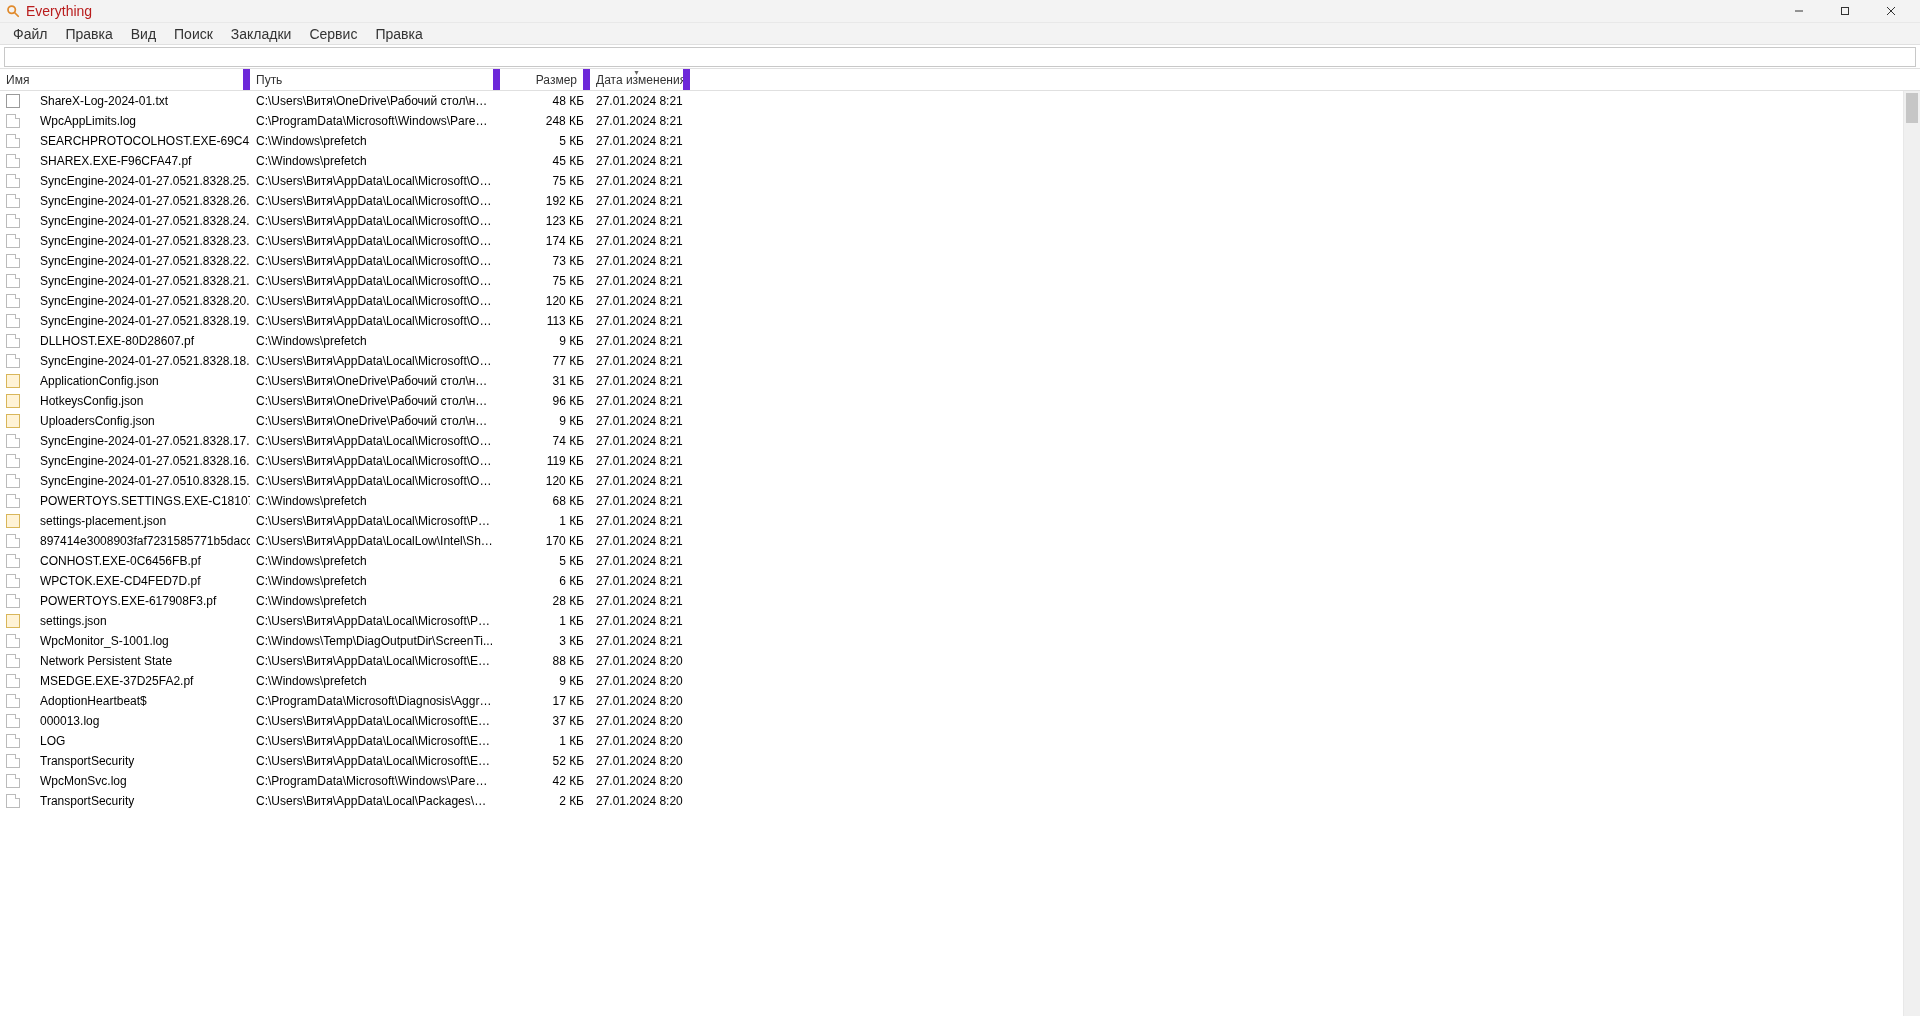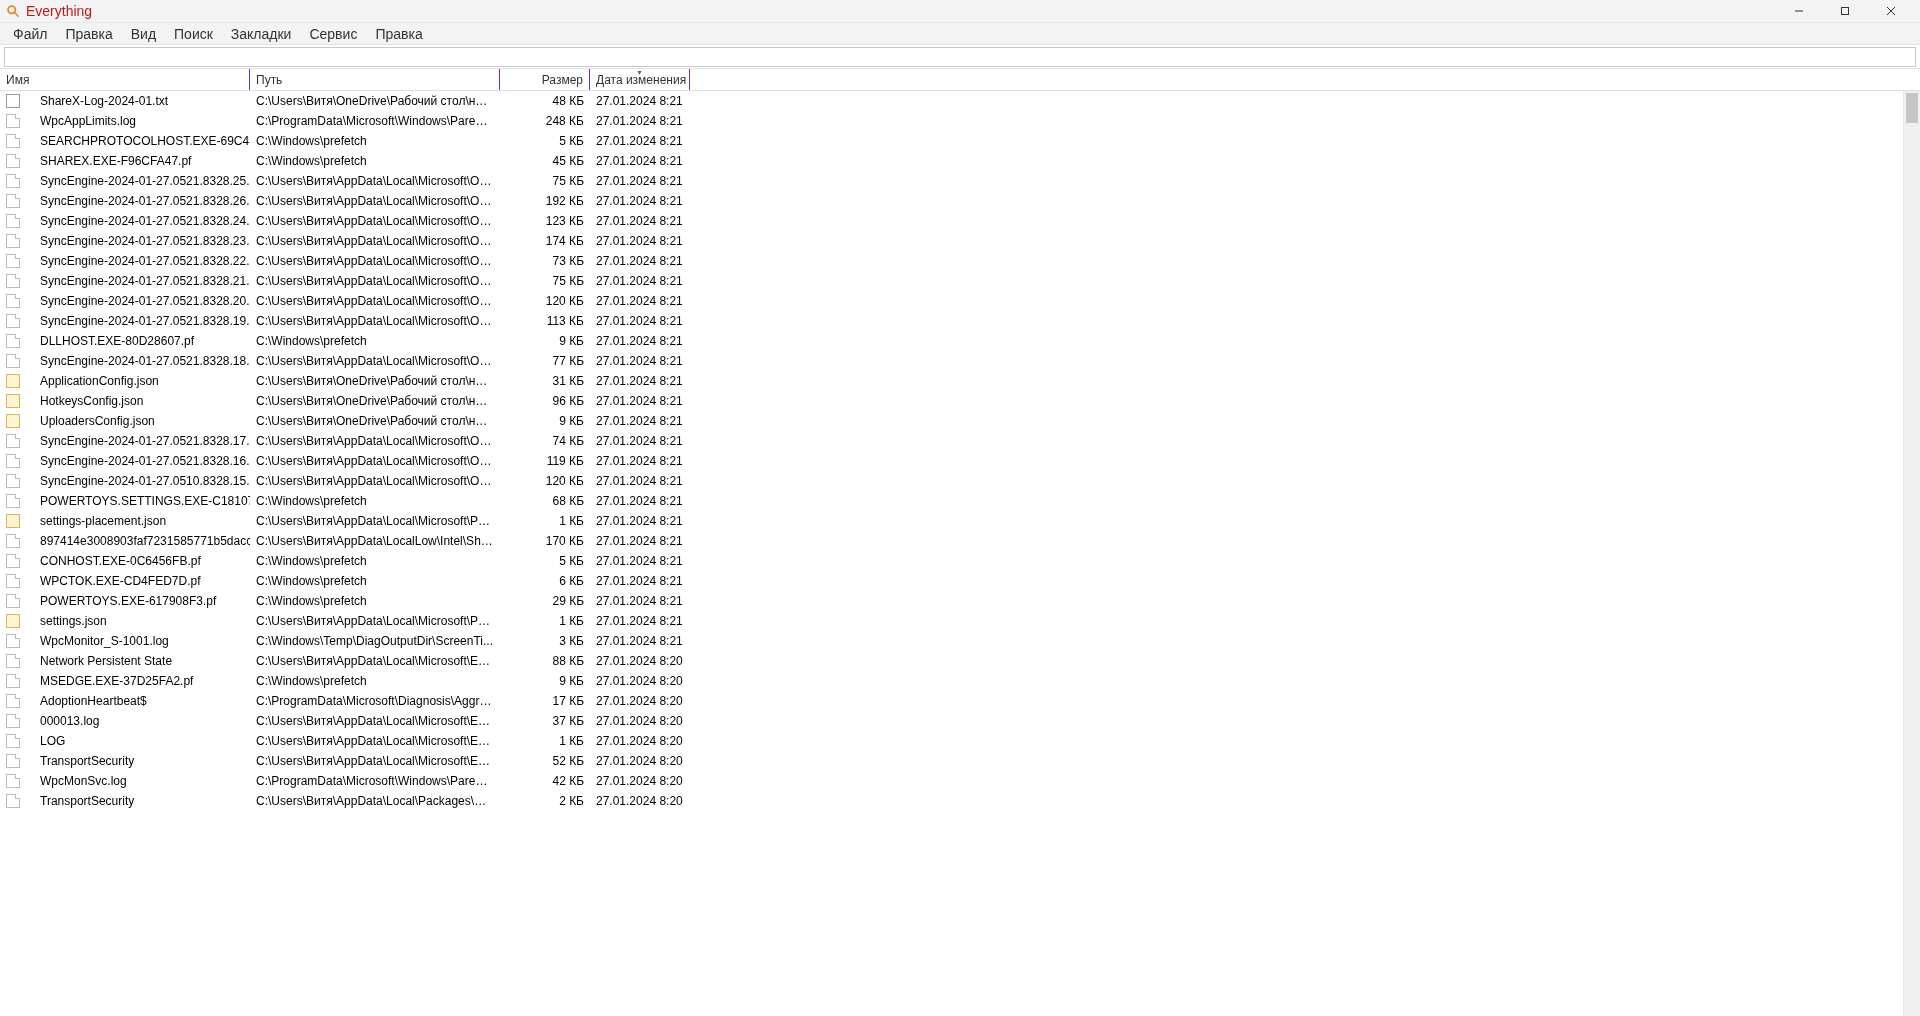--- a/index.html
+++ b/index.html
@@ -48,21 +48,21 @@
   overflow: hidden;
 }
 .grid-header {
   height: 22px; display: flex; align-items: center;
   background: #fff; border-bottom: 1px solid #e0e0e0;
   font-size: 12px; color: #333; user-select: none;
   position: relative;
 }
 .gh-col {
   height: 100%; display: flex; align-items: center;
-  padding: 0 6px; border-right: 1px solid #6d28d9;
+  padding: 0 6px; border-right: 7px solid #6d28d9;
   overflow: hidden; white-space: nowrap; text-overflow: ellipsis;
 }
 .gh-name  { width: 250px; }
 .gh-path  { width: 250px; }
 .gh-size  { width: 90px; justify-content: flex-end; text-align: right; }
 .gh-date  { width: 100px; position: relative; }
 .gh-date .sort-arrow {
   position: absolute; left: 50%; top: -1px; transform: translateX(-50%);
   font-size: 8px; color: #666;
 }
@@ -380,21 +380,21 @@
         <div class="cell c-path">C:\Windows\prefetch</div>
         <div class="cell c-size">6 КБ</div>
         <div class="cell c-date">27.01.2024 8:21</div>
       </div>
       <div class="row">
         <div class="cell c-name">
           <span class="file-icon ico-generic"></span>
           <span>POWERTOYS.EXE-617908F3.pf</span>
         </div>
         <div class="cell c-path">C:\Windows\prefetch</div>
-        <div class="cell c-size">29 КБ</div>
+        <div class="cell c-size">28 КБ</div>
         <div class="cell c-date">27.01.2024 8:21</div>
       </div>
       <div class="row">
         <div class="cell c-name">
           <span class="file-icon ico-json"></span>
           <span>settings.json</span>
         </div>
         <div class="cell c-path">C:\Users\Витя\AppData\Local\Microsoft\Po...</div>
         <div class="cell c-size">1 КБ</div>
         <div class="cell c-date">27.01.2024 8:21</div>

